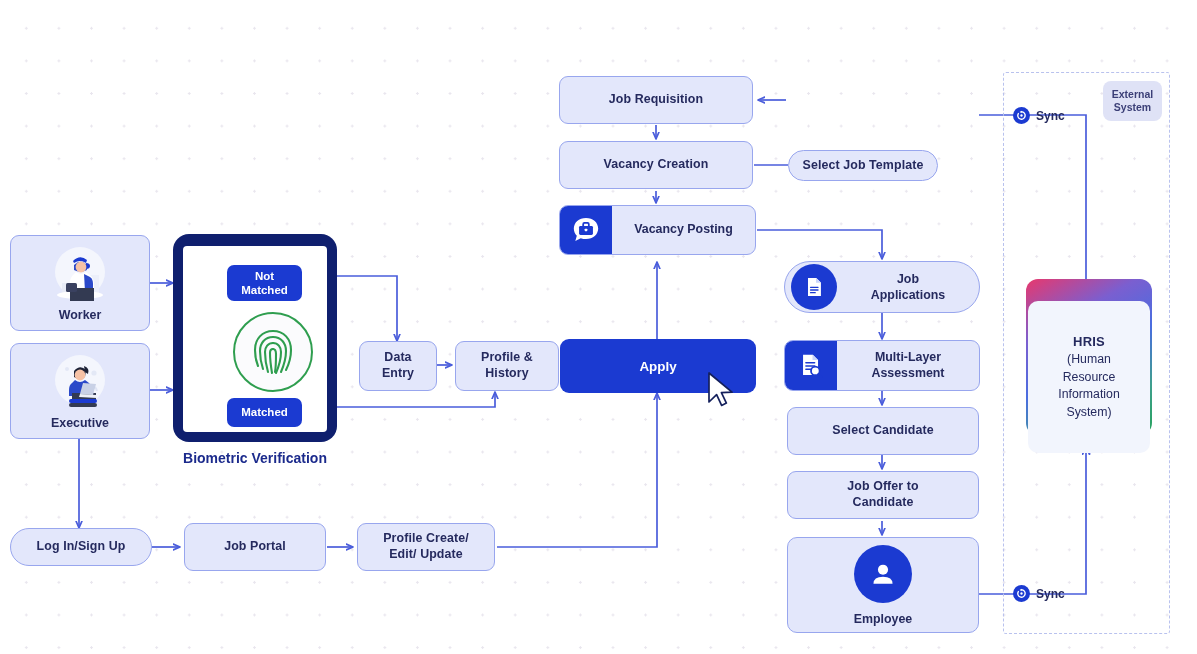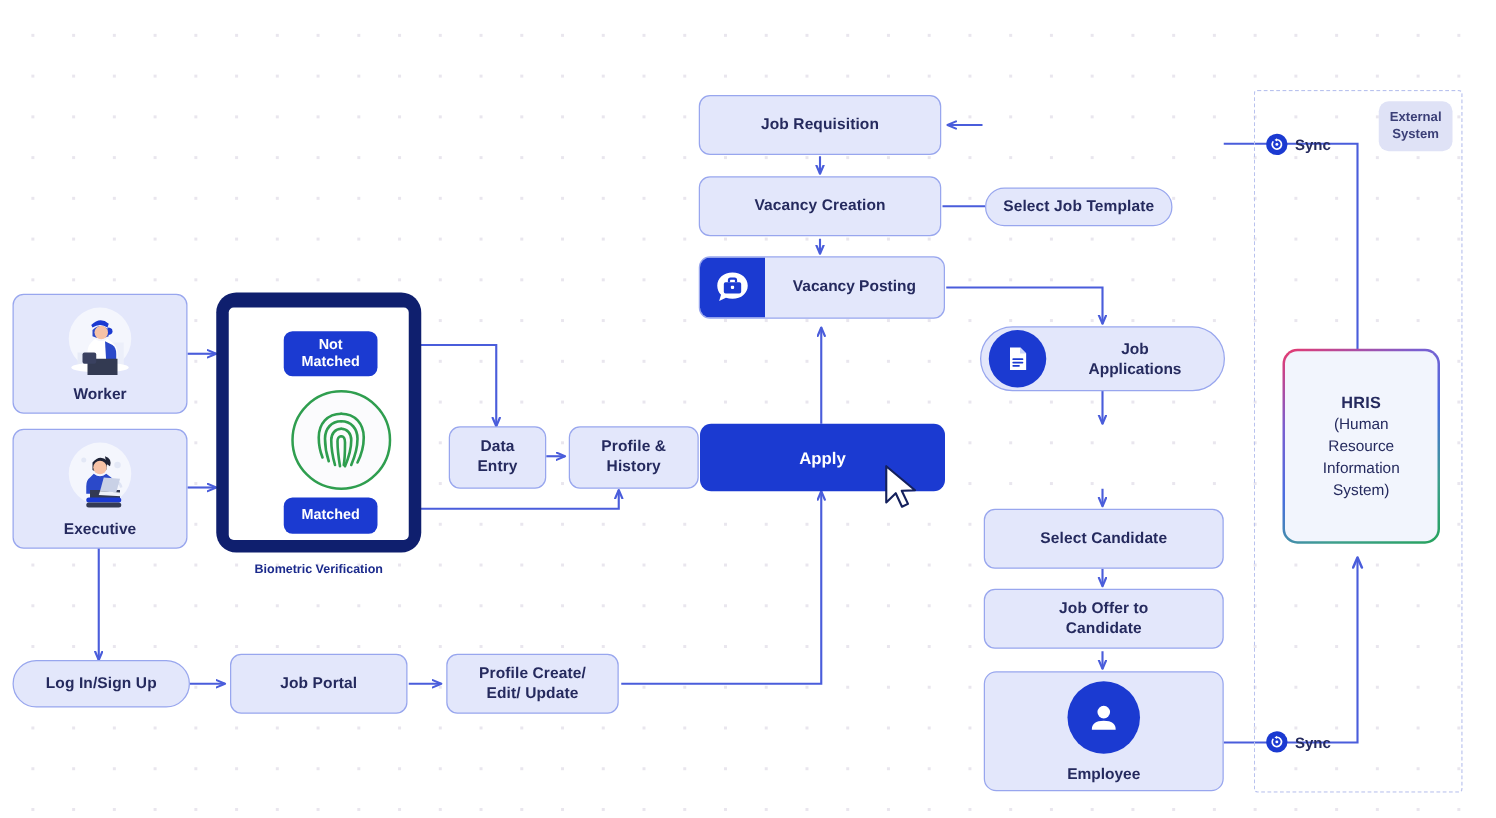--- a/index.html
+++ b/index.html
@@ -93,36 +93,36 @@
   .tablet .cam i{display:block;width:5px;height:5px;border-radius:50%;background:#ffffff;}
   .tablet .cam i.small{width:2.6px;height:2.6px;opacity:.85;}
   .chip{
     background:#1b3ad1;color:#fff;font-weight:bold;font-size:11.5px;line-height:1.22;
     border-radius:7px;text-align:center;display:flex;align-items:center;justify-content:center;
   }
   .fpwrap{
     width:76px;height:76px;border-radius:50%;background:#fbfbfd;
     border:2px solid #2f9e4f;display:flex;align-items:center;justify-content:center;
   }
-  .devcap{position:absolute;color:#1b2a8c;font-weight:bold;font-size:10px;text-align:center;width:100%;}
+  .devcap{position:absolute;color:#1b2a8c;font-weight:bold;font-size:14px;text-align:center;width:100%;}
   
   .extregion{
     position:absolute;box-sizing:border-box;
     border:1.6px dashed #b9c2ee;border-radius:3px;background:transparent;
   }
   
   .hris{
     position:absolute;box-sizing:border-box;border-radius:12px;
     background:linear-gradient(150deg,#e8386d 0%,#7a5fd0 28%,#4a6de0 52%,#3f9f8d 78%,#26a35c 100%);
     padding:2.2px;
   }
   .hris .inner{
     width:100%;height:100%;background:#f2f5fd;border-radius:10px;
     display:flex;align-items:center;justify-content:center;text-align:center;
-    color:#252a5e;font-size:12.3px;line-height:1.42;padding:0 6px;box-sizing:border-box;
+    color:#252a5e;font-size:12.3px;line-height:1.42;padding:0 6px;box-sizing:border-box;margin-top:20px;
   }
   .hris .inner b{font-size:13px;letter-spacing:.2px;}
   
   .sync{position:absolute;display:flex;align-items:center;gap:6px;}
   .sync .dot{width:17px;height:17px;border-radius:50%;background:#1b3ad1;display:flex;align-items:center;justify-content:center;}
   .sync .txt{color:#252a5e;font-weight:bold;font-size:12px;}
   .cursor{position:absolute;}
 </style>
 </head>
 <body>
@@ -359,20 +359,36 @@
         <g stroke="#1b3ad1" stroke-width="1.5" stroke-linecap="round">
           <path d="M9.3 13.4 h8"></path>
             <path d="M9.3 16.3 h8"></path>
             <path d="M9.3 19.1 h5"></path>
         </g>
       </svg>
     </div>
     <div class="lbl">Job<br>Applications</div>
   </div>
 
+  <div class="iconbox" style="left:784px;top:340px;width:196px;height:51px;">
+    <div class="slab">
+      <svg width="30" height="30" viewBox="0 0 32 32" aria-hidden="true">
+        <path d="M7.5 4 h10.5 l5.5 5.5 v16 h-16z" fill="#ffffff"></path>
+        <path d="M17.6 4 v5.7 h5.9z" fill="#c9d4fb"></path>
+        <g stroke="#1b3ad1" stroke-width="1.7" stroke-linecap="round">
+          <path d="M10.6 12.6 h9.2"></path>
+            <path d="M10.6 16 h9.2"></path>
+            <path d="M10.6 19.4 h5.4"></path>
+        </g>
+        <circle cx="20.6" cy="21.2" r="4.6" fill="#ffffff" stroke="#1b3ad1" stroke-width="1.9"></circle>
+        <path d="M24.1 24.6 L27 27.6" stroke="#1b3ad1" stroke-width="2.4" stroke-linecap="round"></path>
+      </svg>
+    </div>
+    <div class="lbl">Multi-Layer<br>Assessment</div>
+  </div>
 
   <div class="node pbox" style="left:787px;top:471px;width:192px;height:48px;">
     <span>Job Offer to<br>Candidate</span>
   </div>
 
   <div class="node pbox" style="left:787px;top:407px;width:192px;height:48px;">
     <span>Select Candidate</span>
   </div>
 
   <div class="empcard" style="left:787px;top:537px;width:192px;height:96px;">

